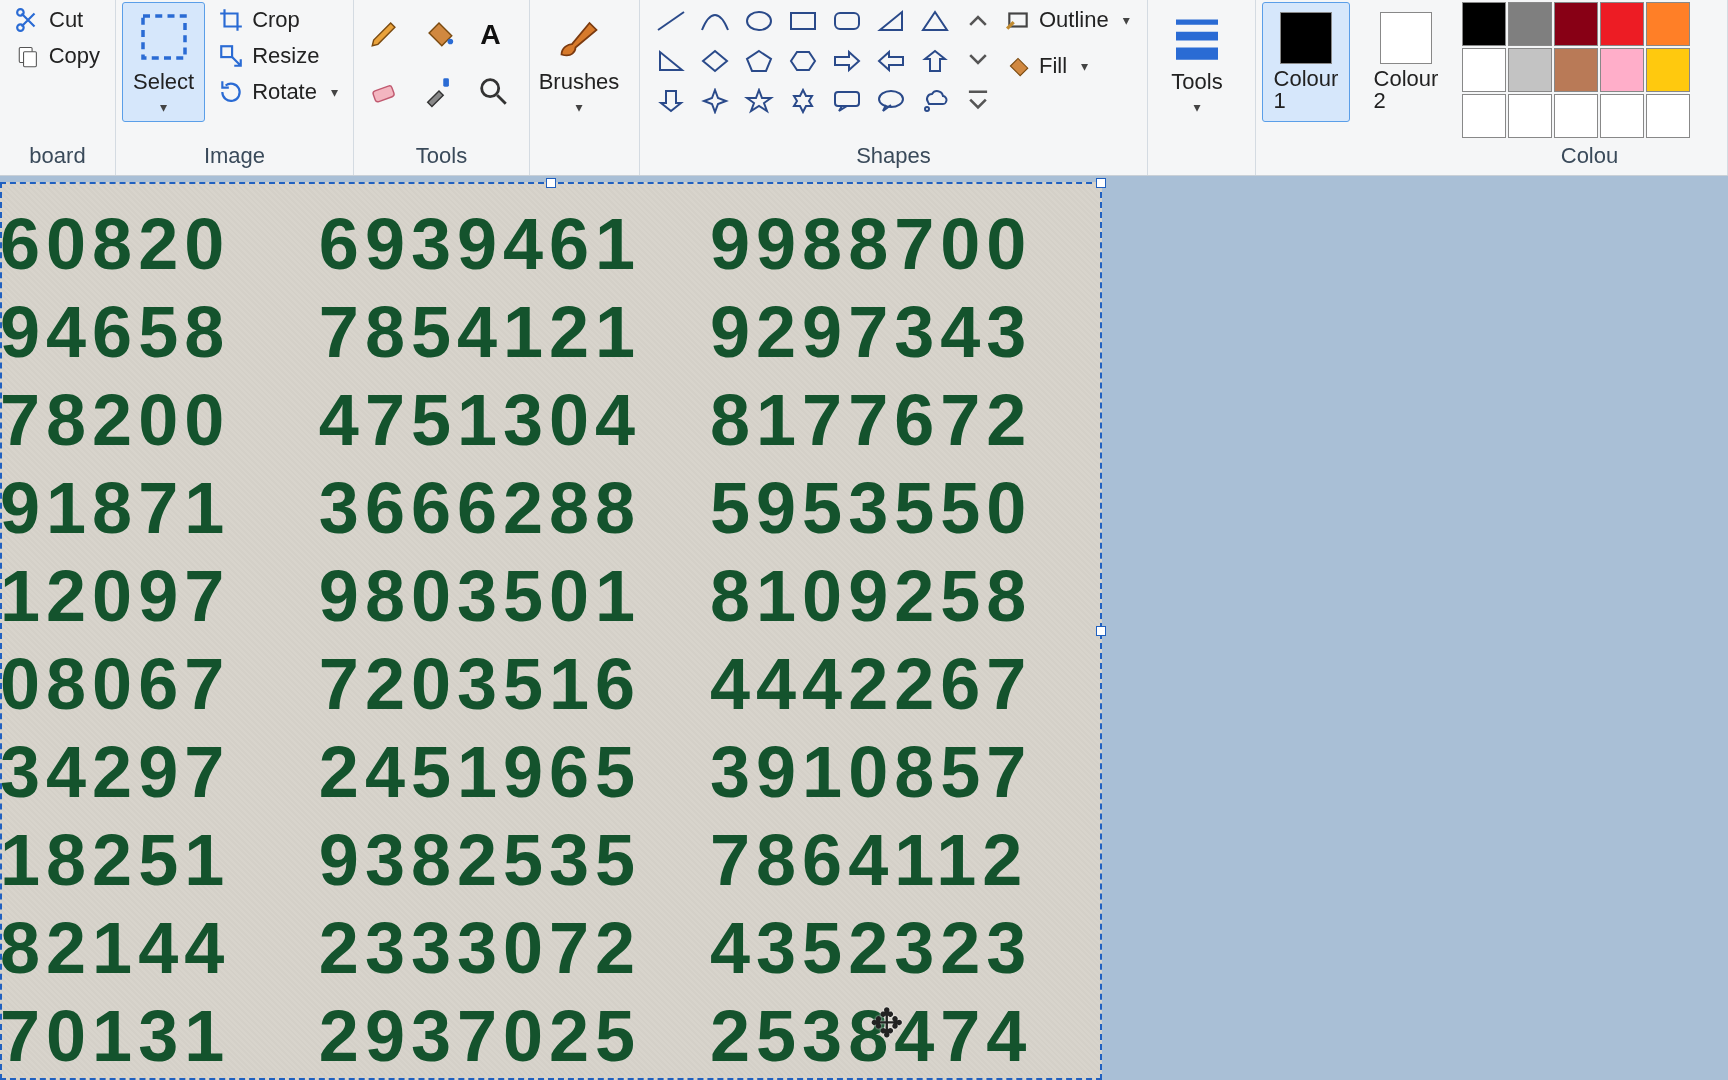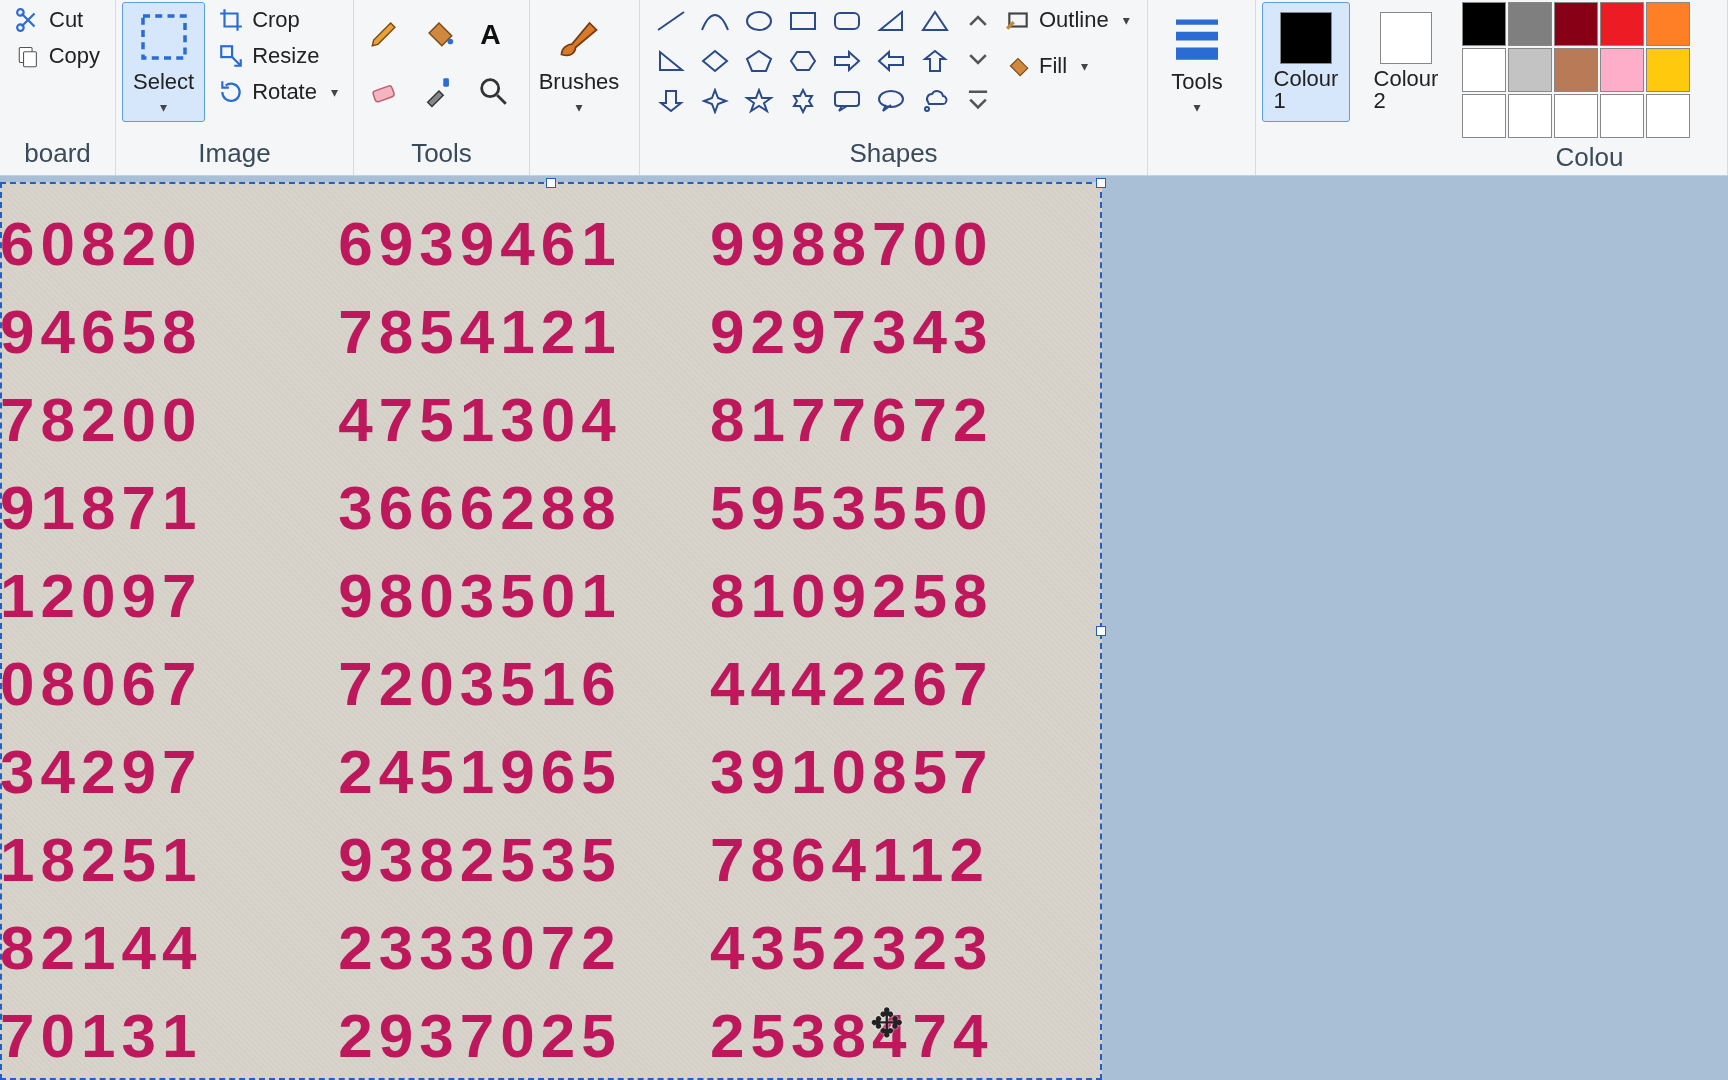--- a/index.html
+++ b/index.html
@@ -1,20 +1,20 @@
 <!DOCTYPE html>
 <html><head>
 <meta charset="utf-8">
 <style>
   * { box-sizing: border-box; margin: 0; padding: 0; font-family: "Segoe UI", Tahoma, sans-serif; }
   body { width: 1728px; height: 1080px; overflow: hidden; background: #a9bfd6; }
   
   .ribbon { background:#f5f6f7; border-bottom:1px solid #c9d0d7; display:flex; height:176px; }
   .group { border-right:1px solid #d4dbe2; display:flex; flex-direction:column; justify-content:space-between; padding:2px 6px 0 6px; }
-  .group-label { text-align:center; font-size:26px; color:#3a4a5a; padding:4px 0 6px 0; }
+  .group-label { text-align:center; font-size:22px; color:#3a4a5a; padding:4px 0 6px 0; }
   .row { display:flex; align-items:center; gap:4px; }
   .col { display:flex; flex-direction:column; gap:0px; }
   .btn { display:flex; align-items:center; gap:8px; padding:4px 8px; border:1px solid transparent; border-radius:3px; cursor:default; }
   .btn .lbl { font-size:22px; color:#222; white-space:nowrap; }
   .big { flex-direction:column; justify-content:center; align-items:center; width:86px; height:120px; gap:4px; }
   .big .lbl { font-size:22px; }
   .active { background:#d6e7fb; border:1px solid #5a9ee8; }
   .dropdown-caret::after { content:"▾"; font-size:14px; color:#444; margin-left:6px; }
   .caret-under::after { content:"▾"; font-size:14px; color:#444; display:block; text-align:center; }
   
@@ -32,21 +32,21 @@
   .colour-big { width:52px; height:52px; border:1px solid #888; }
   .palette { display:grid; grid-template-columns: repeat(5,44px); grid-auto-rows:44px; gap:2px; }
   .swatch { border:1px solid #888; }
   
   .workspace { position:relative; width:100%; height:calc(1080px - 176px); background:#a9bfd6; }
   .canvas { position:absolute; left:0; top:6px; width:1102px; height:904px; background:#d8d4cc; }
   
   .selection { position:absolute; left:0; top:6px; width:1102px; height:898px; border:2px dashed #2060c0; pointer-events:none; }
   .handle { position:absolute; width:10px; height:10px; background:#fff; border:1px solid #2060c0; }
   
-  .numbers { position:absolute; left:0; top:18px; width:1060px; font-family: "Courier New", monospace; font-weight:900; color:#be185d; font-size:62px; line-height:88px; letter-spacing:6px; }
+  .numbers { position:absolute; left:0; top:18px; width:1060px; font-family: "Courier New", monospace; font-weight:900; color:#14532d; font-size:72px; line-height:88px; letter-spacing:6px; }
   .numrow { display:flex; }
   .c1 { width:230px; text-align:left; padding-left:0; overflow:hidden; white-space:nowrap;}
   .c2 { width:420px; text-align:center; padding-left:80px;}
   .c3 { width:410px; text-align:left; padding-left:60px;}
   .move-cursor { position:absolute; font-size:40px; color:#222; text-shadow:0 0 2px #fff; pointer-events:none; }
   
   .canvas::before { content:""; position:absolute; inset:0; background:repeating-linear-gradient(45deg, rgba(0,0,0,.02) 0 2px, transparent 2px 4px); }
 </style>
 </head>
 <body>

